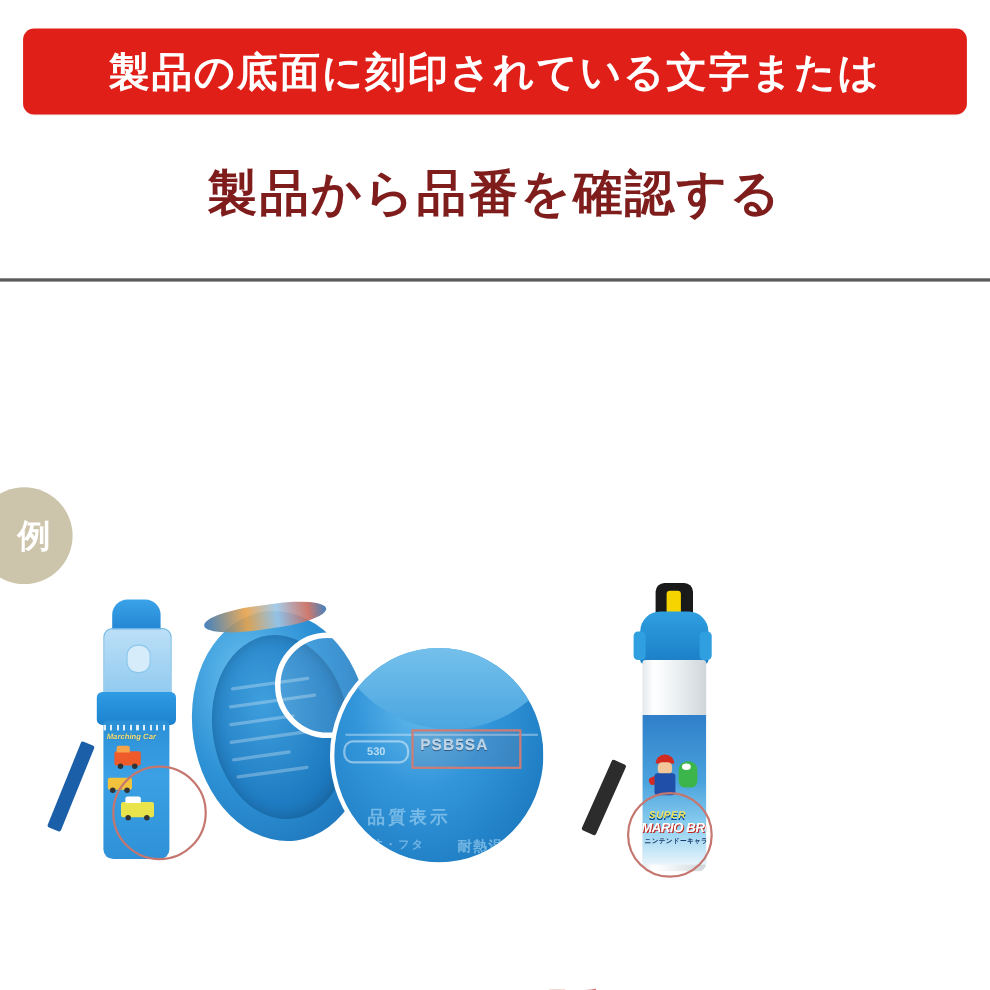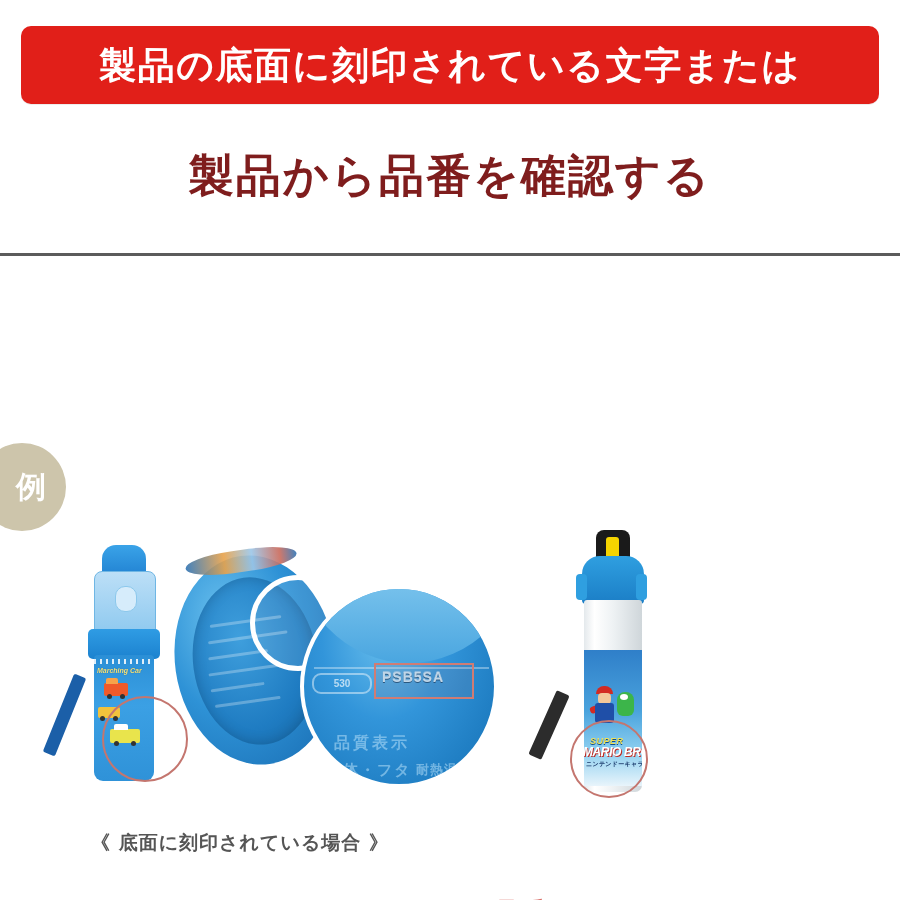--- a/index.html
+++ b/index.html
@@ -244,21 +244,21 @@
   .code-box {
     position:absolute; left:70px; top:74px; width:96px; height:32px;
     border:2px solid #d07c74; background: rgba(205,110,100,.10);
   }
   .zb-jp1, .zb-jp2, .zb-jp3, .zb-jp4 {
     position:absolute; color:rgba(180,222,248,.55); font-weight:bold;
     font-family:"DejaVu Sans", sans-serif;
     margin-top:32px;
   }
   .zb-jp1 { left:30px; top:112px; font-size:16px; letter-spacing:3px; }
-  .zb-jp2 { left:22px; top:140px; font-size:15px; letter-spacing:2px; }
+  .zb-jp2 { left:22px; top:140px; font-size:10px; letter-spacing:2px; }
   .zb-jp3 { left:112px; top:140px; font-size:13px; letter-spacing:1px; }
   .zb-jp4 { left:140px; top:164px; font-size:19px; }
 
   
   .right-group { position:absolute; left:470px; top:0; width:430px; height:470px; }
 
   
   .bottle-s { position:absolute; left:98px; top:100px; width:84px; height:270px; }
   .bs-capblack {
     position:absolute; left:28px; top:0; width:34px; height:30px;
@@ -421,21 +421,20 @@
       <div class="zb-rule"></div>
       <div class="zb-oval750">530</div>
       <div class="code-engrave">PSB5SA</div>
       <div class="code-box"></div>
       <div class="zb-jp1">品質表示</div>
       <div class="zb-jp2">本体・フタ</div>
       <div class="zb-jp3">耐熱温度</div>
       <div class="zb-jp4">200</div>
     </div>
 
-    <div class="caption cap-left">《 底面に刻印されている場合 》</div>
   </div>
 
   <div class="right-group">
 
     <div class="bottle-s">
       <div class="bs-capblack"></div>
       <div class="bs-capyellow"></div>
       <div class="bs-shoulder"></div>
       <div class="bs-handle-l"></div>
       <div class="bs-handle-r"></div>

